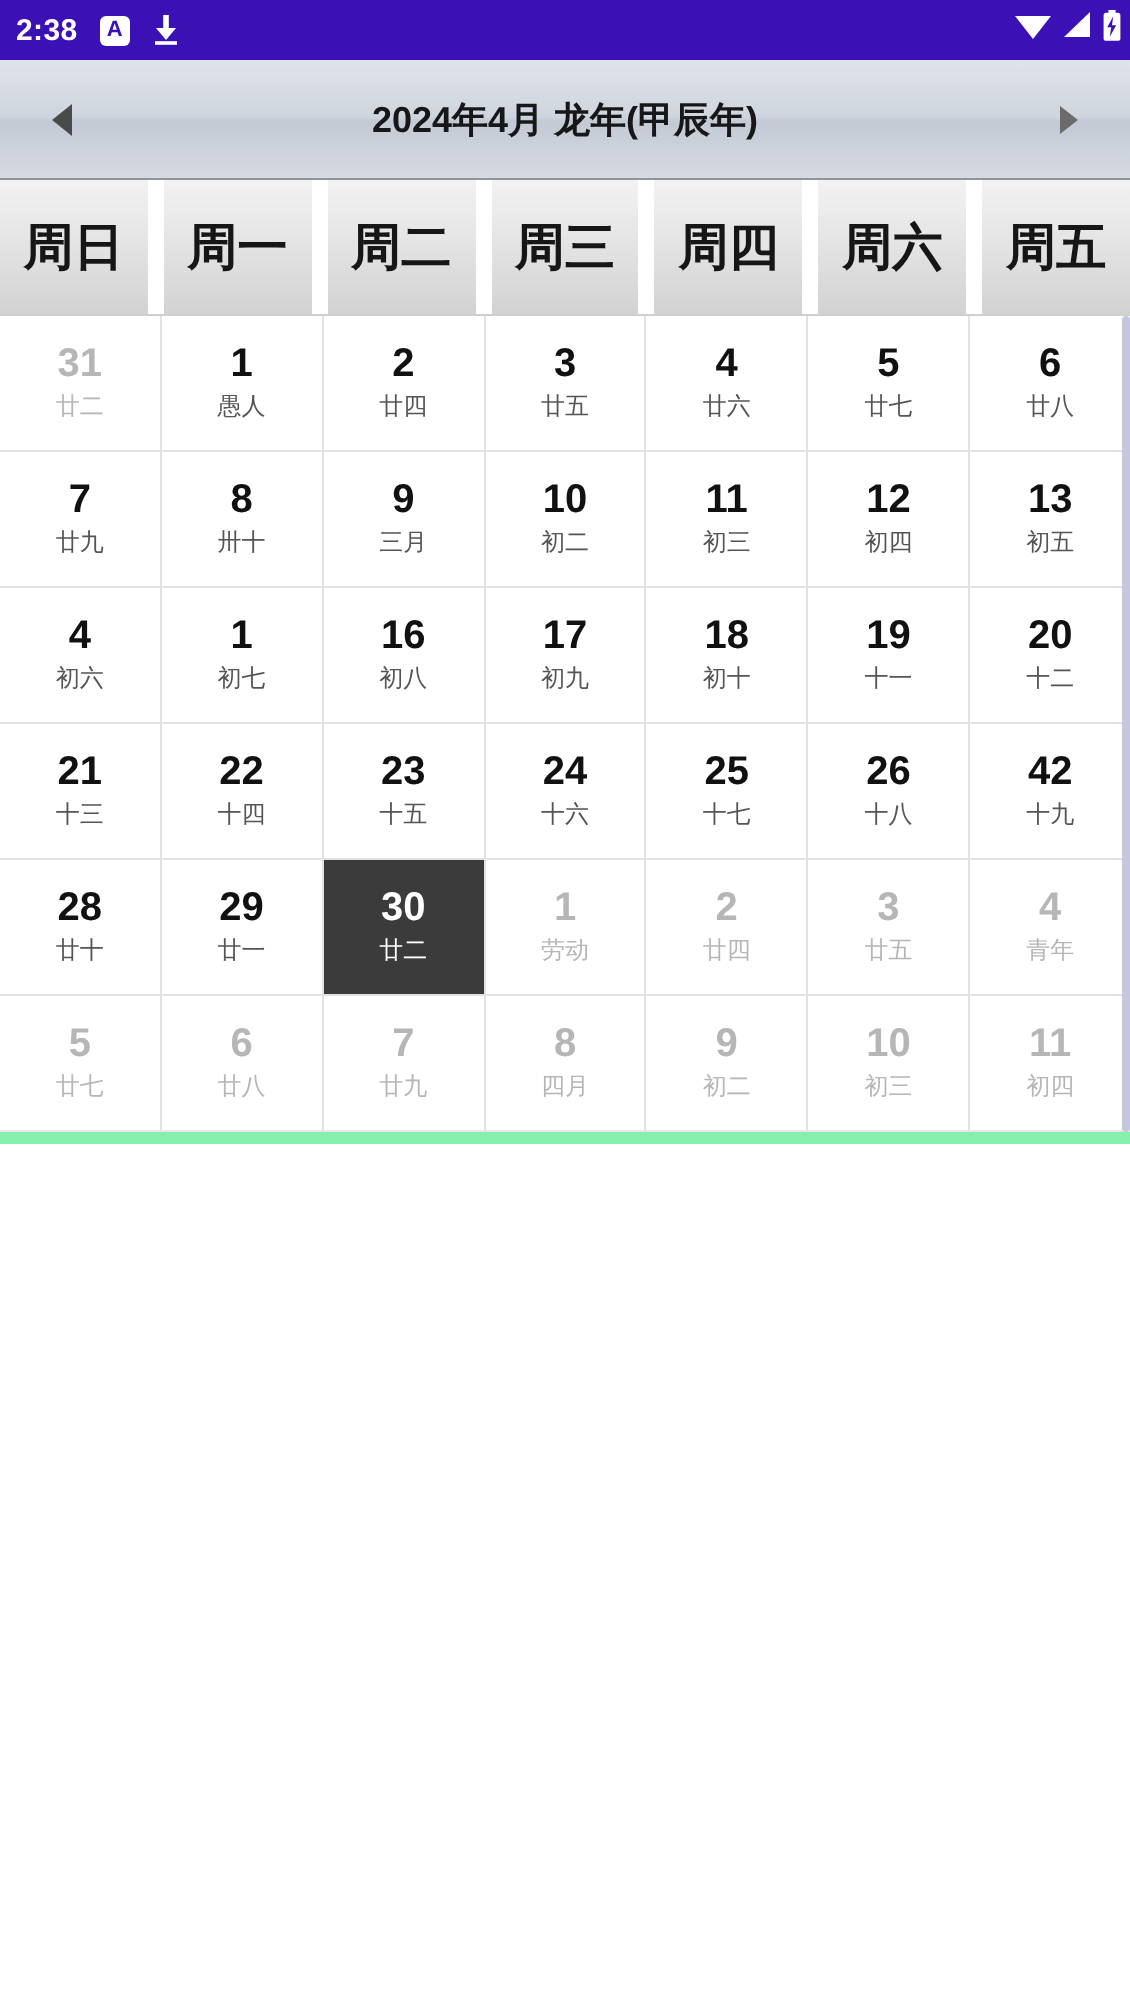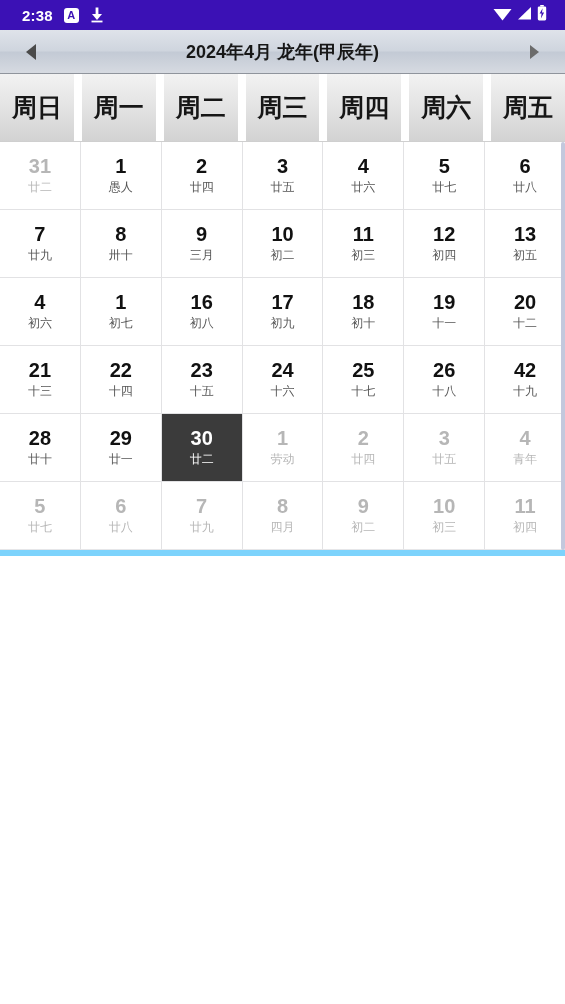--- a/index.html
+++ b/index.html
@@ -9,21 +9,21 @@
     background: #ffffff;
     overflow: hidden;
   }
 
   
   .status-bar {
     height: 30px;
     background: #3b11b5;
     display: flex;
     align-items: center;
-    padding: 0 14px;
+    padding: 0 0;
     color: #ffffff;
   }
   .status-left { display: flex; align-items: center; gap: 11px; }
   .status-time {
     font-size: 15px;
     font-weight: bold;
     letter-spacing: 0.2px;
     margin-left: 8px;
   }
   .icon-a {
@@ -40,21 +40,21 @@
   .status-right {
     margin-left: auto;
     display: flex;
     align-items: center;
     gap: 5px;
     padding-right: 4px;
   }
 
   
   .month-header {
-    height: 44px;
+    height: 60px;
     background: linear-gradient(to bottom, #dfe3ea 0%, #cfd5de 48%, #c3cad5 52%, #d6dae1 100%);
     border-bottom: 1px solid #8f949c;
     display: flex;
     align-items: center;
     padding: 16px 14px;
     position: relative;
   }
   .nav-arrow {
     width: 34px; height: 34px;
     display: flex; align-items: center; justify-content: center;
@@ -101,21 +101,21 @@
     font-weight: bold;
     color: #161616;
   }
   .weekday-cell:first-child { margin-left: 0; }
   .weekday-cell:last-child { margin-right: 0; }
 
   
   .calendar-wrap {
     position: relative;
     height: 414px;
-    background: #7dd3fc;
+    background: #86efac;
     overflow: hidden;
   }
   .cal-grid { display: flex; flex-direction: column; }
   .cal-row {
     display: flex;
     height: 68px;
     border-bottom: 1px solid #e2e2e4;
   }
   .cal-row:last-child { border-bottom: 1px solid #e6e6e8; }
   .day-cell {

